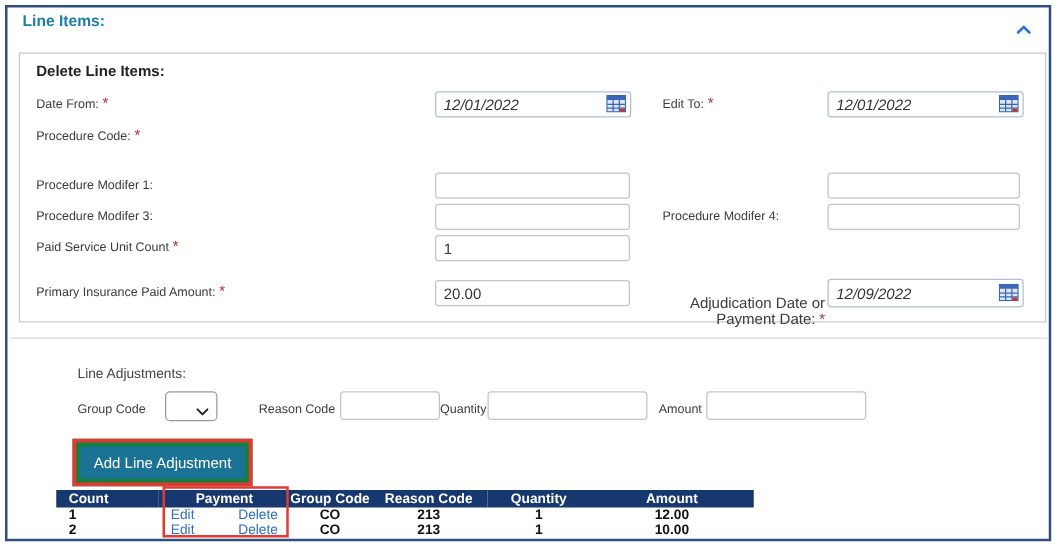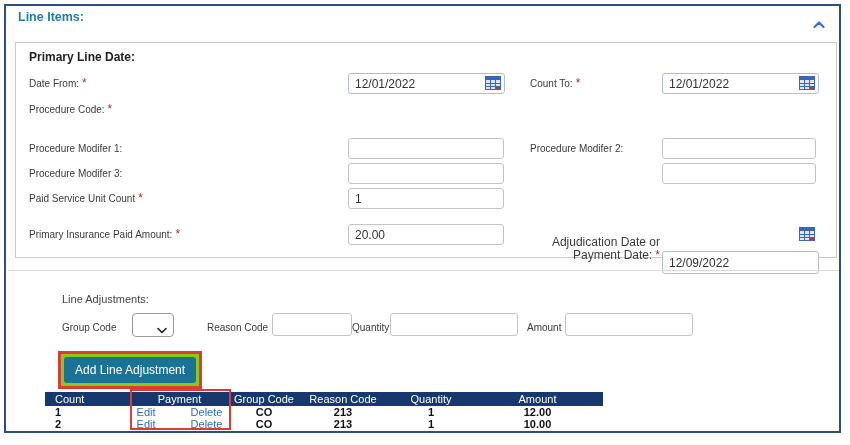--- a/index.html
+++ b/index.html
@@ -11,73 +11,73 @@
   .outer{position:absolute;left:4px;top:4px;width:837px;height:429px;border:2px solid var(--outer-border);background:#fff;}
   .panel-title{position:absolute;left:12px;top:4px;font-size:12.5px;font-weight:bold;color:var(--title);}
   .collapse{position:absolute;right:14px;top:9px;cursor:pointer;}
   .fieldset{position:absolute;left:9px;top:36px;width:822px;height:216px;border:1px solid #c9c9c9;background:#fff;}
   .group-heading{position:absolute;left:13px;top:7px;font-size:12px;font-weight:bold;color:#222;}
   .lbl{font-size:10px;color:#3b3b3b;}
   .req{color:var(--required);font-size:12px;margin-left:3px;}
   .flabel{position:absolute;white-space:nowrap;}
   .txt{position:absolute;height:21px;border:1px solid #c4c4c4;border-radius:3px;font-family:"Liberation Sans",sans-serif;font-size:12px;color:#333;padding:0 6px;background:#fff;width:156px;}
   .datewrap{position:absolute;width:157px;height:21px;}
-  .datewrap .txt{position:absolute;left:0;top:0;width:100%;padding-right:8px;border-color:#aebfd4;}
+  .datewrap .txt{position:absolute;left:0;top:0;width:100%;padding-right:8px;border-color:#aebfd4;font-style:italic;}
   .cal{position:absolute;right:4px;top:3px;cursor:pointer;}
   .divider{position:absolute;left:2px;top:264px;width:831px;height:1px;background:#dadada;}
   .adj-section-label{position:absolute;left:56px;top:287px;font-size:11px;color:#444;text-align:center;}
   .sel{position:absolute;left:126px;top:307px;width:42px;height:24px;border:1px solid #9a9a9a;border-radius:4px;background:#fff;appearance:none;-webkit-appearance:none;padding-left:6px;font-size:12px;}
   .sel-chev{position:absolute;left:151px;top:314px;pointer-events:none;}
   .adj-input{height:23px;width:80px;}
-  .btn-highlight{position:absolute;left:52px;top:345px;border:3px solid var(--highlight);padding:3px;background:#84cc16;}
+  .btn-highlight{position:absolute;left:52px;top:345px;border:3px solid var(--highlight);padding:3px;background:#15803d;}
   .add-btn{display:block;background:var(--button-bg);color:#fff;border:none;border-radius:3px;font-family:"Liberation Sans",sans-serif;font-size:12px;padding:6px 11px;cursor:pointer;}
   table.grid{position:absolute;left:39px;top:386px;width:558px;border-collapse:collapse;table-layout:fixed;}
-  table.grid th{background:var(--table-header-bg);color:#fff;font-size:11px;font-weight:normal;height:14px;line-height:14px;text-align:center;padding:0;}
+  table.grid th{background:var(--table-header-bg);color:#fff;font-size:11px;font-weight:bold;height:14px;line-height:14px;text-align:center;padding:0;}
   table.grid td{font-size:11px;font-weight:bold;color:#111;height:12px;line-height:12px;text-align:center;padding:0;}
   table.grid th.c1,table.grid td.c1{text-align:left;padding-left:10px;}
   .actions-cell{display:flex;justify-content:center;gap:35px;font-weight:normal;}
   .link{color:var(--link);cursor:pointer;font-weight:normal;}
   .actions-highlight{position:absolute;left:124px;top:383px;width:101px;height:41px;border:2.5px solid var(--highlight);pointer-events:none;}
   .adjlbl2{position:absolute;left:394px;top:170px;width:250px;text-align:right;font-size:12px;color:#3b3b3b;line-height:13px;margin-top:23px;}
 </style>
 </head>
 <body>
 
 <div class="outer">
 
   <div class="panel-title">Line Items:</div>
   <span class="collapse">
     <svg width="12" height="8" viewBox="0 0 12 8">
         <polyline points="1.5,6 6,1.5 10.5,6" fill="none" stroke="#2e75d4" stroke-width="2.2" stroke-linecap="round" stroke-linejoin="round"></polyline>
       </svg>
   </span>
 
   <div class="fieldset">
-    <div class="group-heading">Primary Line Date:</div>
+    <div class="group-heading">Delete Line Items:</div>
 
     <div class="flabel" style="left:13px;top:30px;">
       <span class="lbl">Date From:</span><span class="req">*</span>
     </div>
     <div class="datewrap" style="left:332px;top:30px;">
       <input class="txt" value="12/01/2022" style="">
       <span class="cal">
         <svg width="16" height="14" viewBox="0 0 16 14">
             <rect x="0.5" y="0.5" width="15" height="13" fill="#dce6f5" stroke="#3a66b8"></rect>
             <rect x="0.5" y="0.5" width="15" height="3.5" fill="#3a66b8"></rect>
             <line x1="5.5" y1="4" x2="5.5" y2="13.5" stroke="#3a66b8"></line>
             <line x1="10.5" y1="4" x2="10.5" y2="13.5" stroke="#3a66b8"></line>
             <line x1="0.5" y1="7.5" x2="15.5" y2="7.5" stroke="#3a66b8"></line>
             <line x1="0.5" y1="10.5" x2="15.5" y2="10.5" stroke="#3a66b8"></line>
             <rect x="11" y="11" width="4" height="2.5" fill="#c0392b"></rect>
           </svg>
       </span>
     </div>
 
     <div class="flabel" style="left:514px;top:30px;">
-      <span class="lbl">Count To:</span><span class="req">*</span>
+      <span class="lbl">Edit To:</span><span class="req">*</span>
     </div>
     <div class="datewrap" style="left:646px;top:30px;">
       <input class="txt" value="12/01/2022" style="">
       <span class="cal">
         <svg width="16" height="14" viewBox="0 0 16 14">
             <rect x="0.5" y="0.5" width="15" height="13" fill="#dce6f5" stroke="#3a66b8"></rect>
             <rect x="0.5" y="0.5" width="15" height="3.5" fill="#3a66b8"></rect>
             <line x1="5.5" y1="4" x2="5.5" y2="13.5" stroke="#3a66b8"></line>
             <line x1="10.5" y1="4" x2="10.5" y2="13.5" stroke="#3a66b8"></line>
             <line x1="0.5" y1="7.5" x2="15.5" y2="7.5" stroke="#3a66b8"></line>
@@ -88,47 +88,47 @@
     </div>
 
     <div class="flabel" style="left:13px;top:56px;">
       <span class="lbl">Procedure Code:</span><span class="req">*</span>
     </div>
 
     <div class="flabel" style="left:13px;top:95px;">
       <span class="lbl">Procedure Modifer 1:</span>
     </div>
     <input class="txt" style="left: 332px; top: 95px;" value="">
-    <div class="flabel" style="left:514px;top:95px;">
-      <span class="lbl">Procedure Modifer 2:</span>
-    </div>
     <input class="txt" style="left: 646px; top: 95px; width: 154px;" value="">
 
     <div class="flabel" style="left:13px;top:120px;">
       <span class="lbl">Procedure Modifer 3:</span>
     </div>
     <input class="txt" style="left: 332px; top: 120px;" value="">
+    <div class="flabel" style="left:514px;top:120px;">
+      <span class="lbl">Procedure Modifer 4:</span>
+    </div>
     <input class="txt" style="left: 646px; top: 120px; width: 154px;" value="">
 
     <div class="flabel" style="left:13px;top:145px;">
       <span class="lbl">Paid Service Unit Count</span><span class="req">*</span>
     </div>
     <input class="txt" style="left: 332px; top: 145px;" value="1">
 
     <div class="flabel" style="left:13px;top:181px;">
       <span class="lbl">Primary Insurance Paid Amount:</span><span class="req">*</span>
     </div>
     <input class="txt" style="left: 332px; top: 181px;" value="20.00">
 
     <div class="adjlbl2">
       <span>Adjudication Date or</span><br>
       <span>Payment Date:</span><span class="req">*</span>
     </div>
     <div class="datewrap" style="left:646px;top:180px;height:23px;">
-      <input class="txt" style="height: 23px; margin-top: 28px;" value="12/09/2022">
+      <input class="txt" style="height: 23px;" value="12/09/2022">
       <span class="cal" style="top:4px;">
         <svg width="16" height="14" viewBox="0 0 16 14">
             <rect x="0.5" y="0.5" width="15" height="13" fill="#dce6f5" stroke="#3a66b8"></rect>
             <rect x="0.5" y="0.5" width="15" height="3.5" fill="#3a66b8"></rect>
             <line x1="5.5" y1="4" x2="5.5" y2="13.5" stroke="#3a66b8"></line>
             <line x1="10.5" y1="4" x2="10.5" y2="13.5" stroke="#3a66b8"></line>
             <line x1="0.5" y1="7.5" x2="15.5" y2="7.5" stroke="#3a66b8"></line>
             <line x1="0.5" y1="10.5" x2="15.5" y2="10.5" stroke="#3a66b8"></line>
             <rect x="11" y="11" width="4" height="2.5" fill="#c0392b"></rect>
           </svg>

